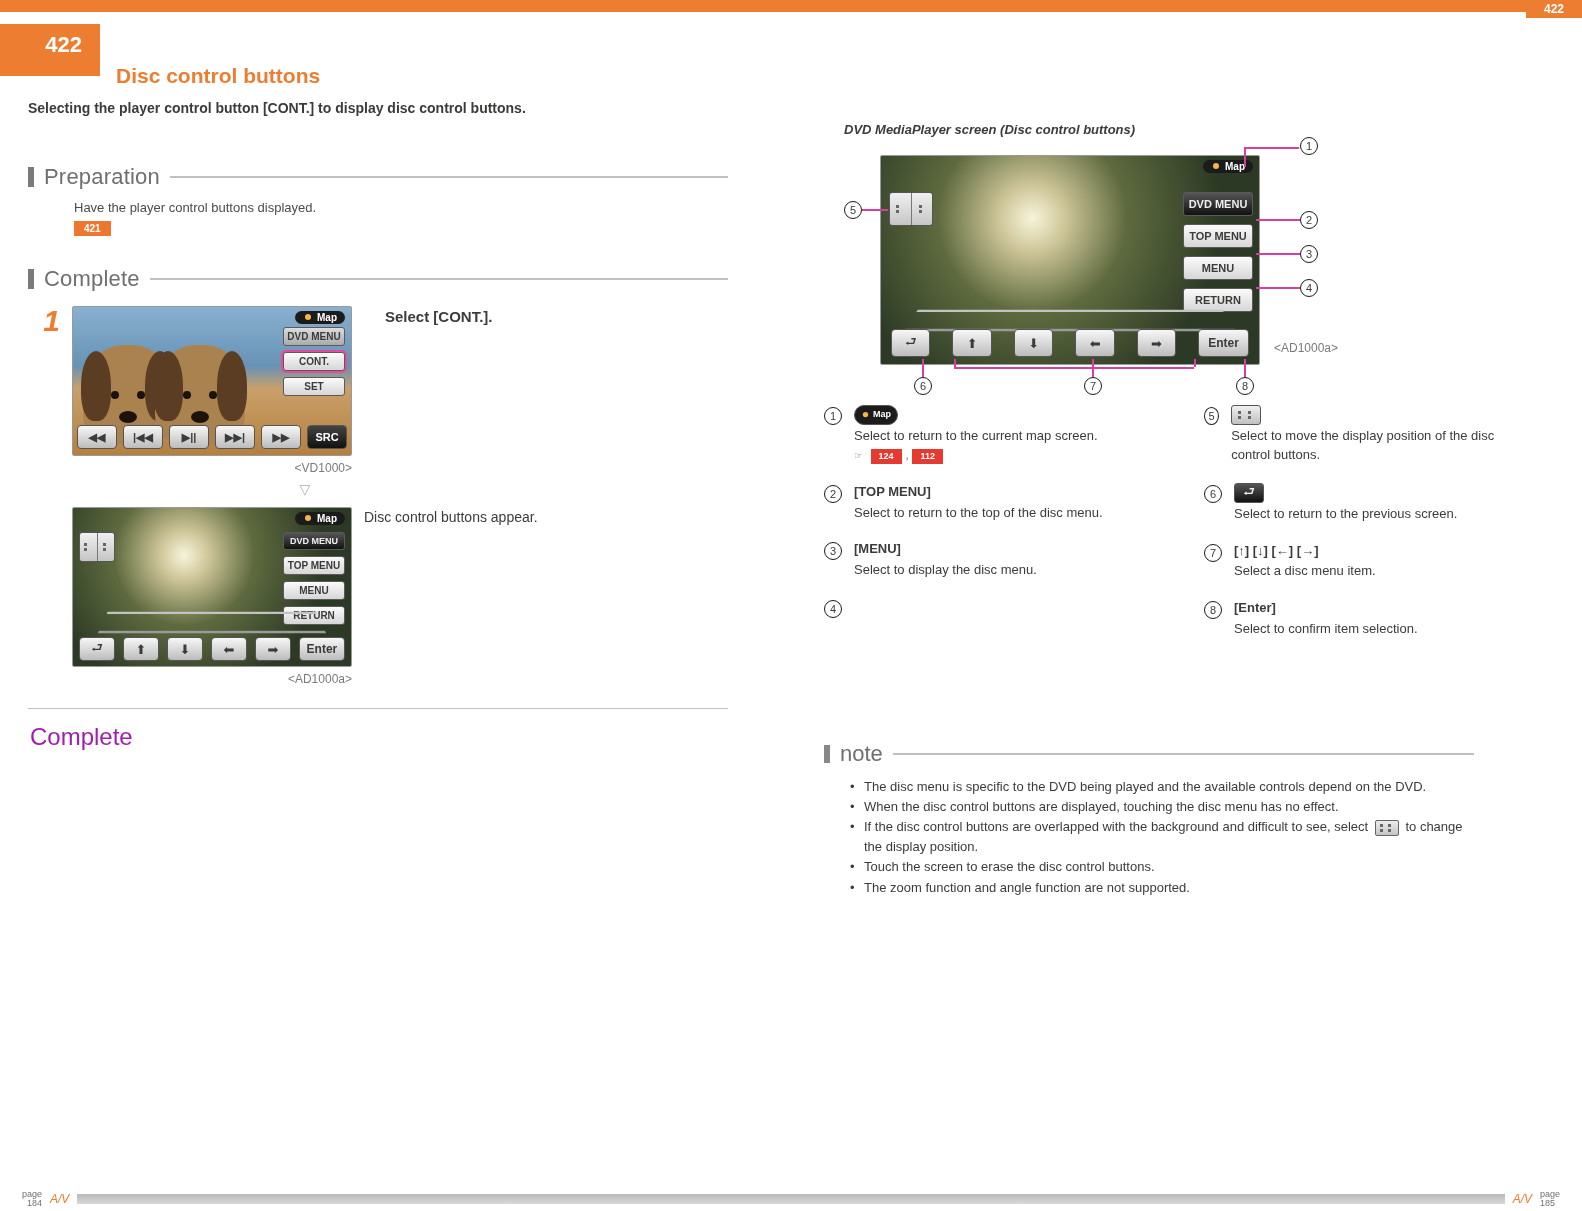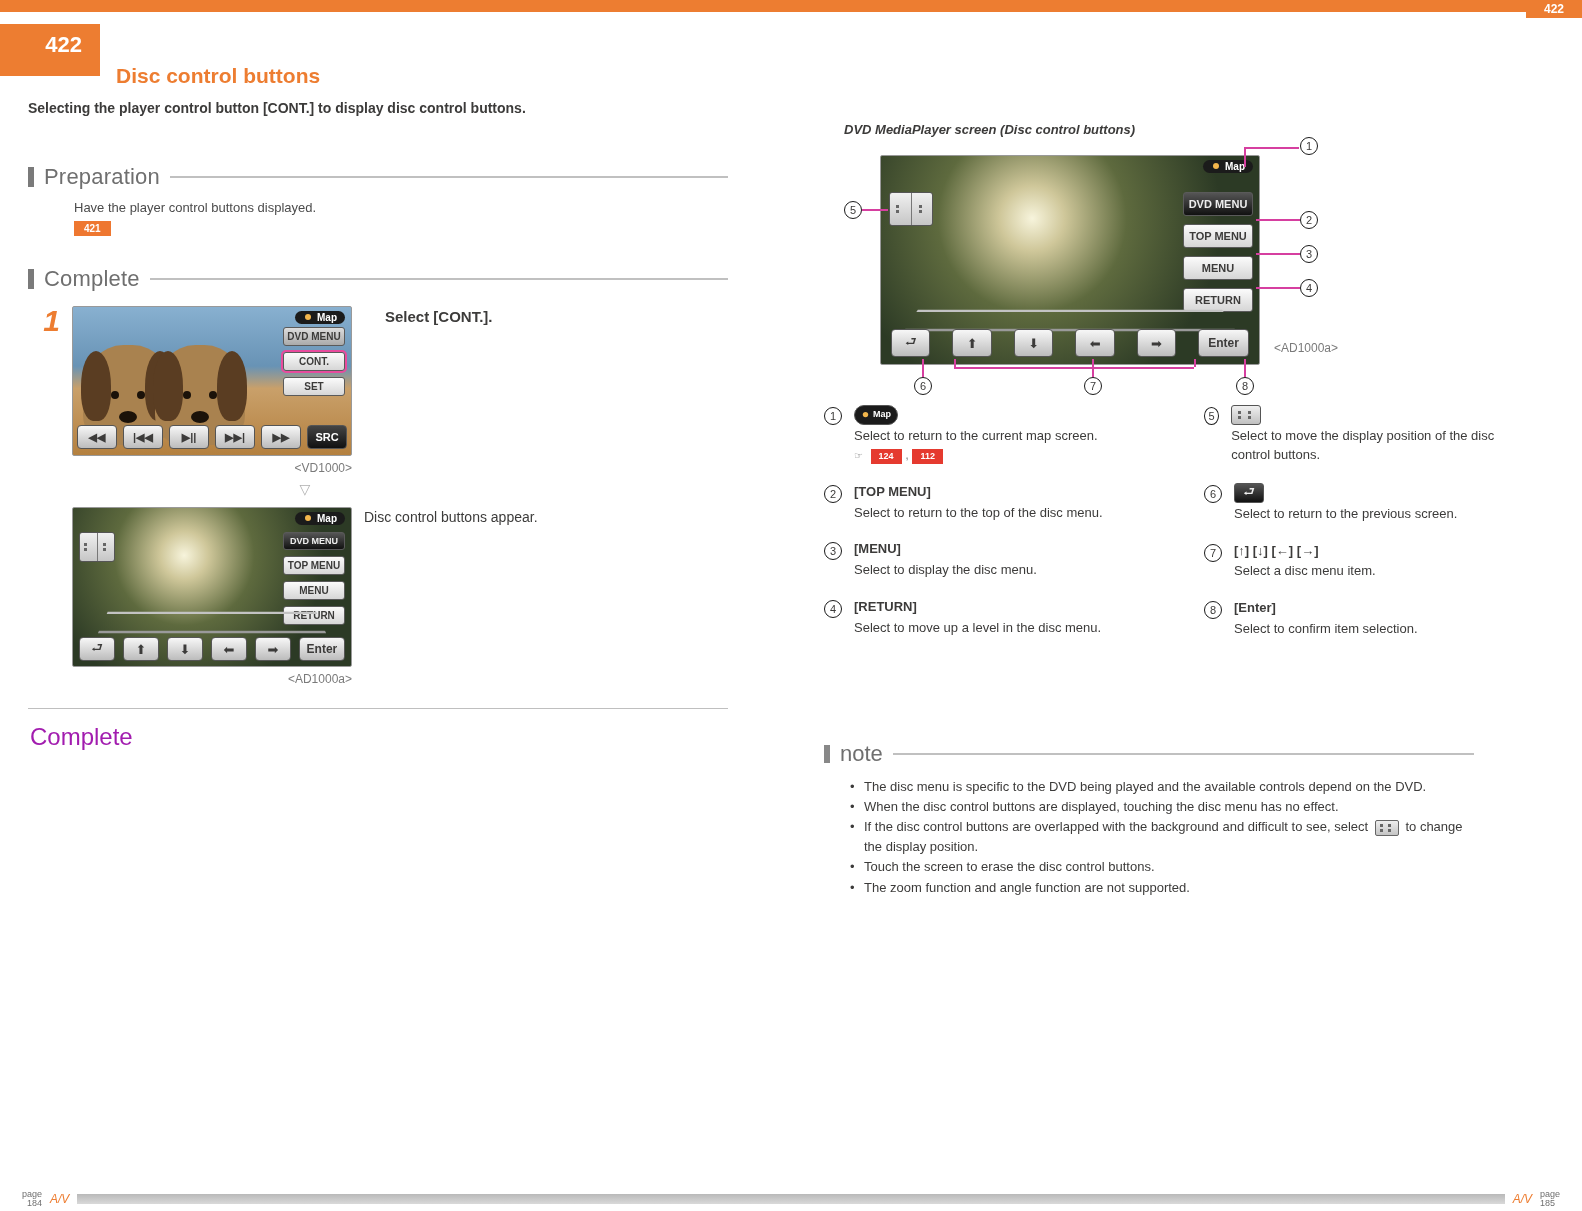--- a/index.html
+++ b/index.html
@@ -435,24 +435,20 @@
         </div>
         <div class="legend-item">
           <span class="callout-num num">3</span>
           <div class="body">
             <span class="hd bold">[MENU]</span><br>
             <span>Select to display the disc menu.</span>
           </div>
         </div>
         <div class="legend-item">
           <span class="callout-num num">4</span>
-          <div class="body">
-            <span class="hd bold">[RETURN]</span><br>
-            <span>Select to move up a level in the disc menu.</span>
-          </div>
         </div>
       </div>
       <div class="legend-col">
         <div class="legend-item">
           <span class="callout-num num">5</span>
           <div class="body">
             <span class="hd">
               <span class="icon-box">
                 <svg width="20" height="12">
                     <rect x="2" y="2" width="3" height="3" fill="#666"></rect>

